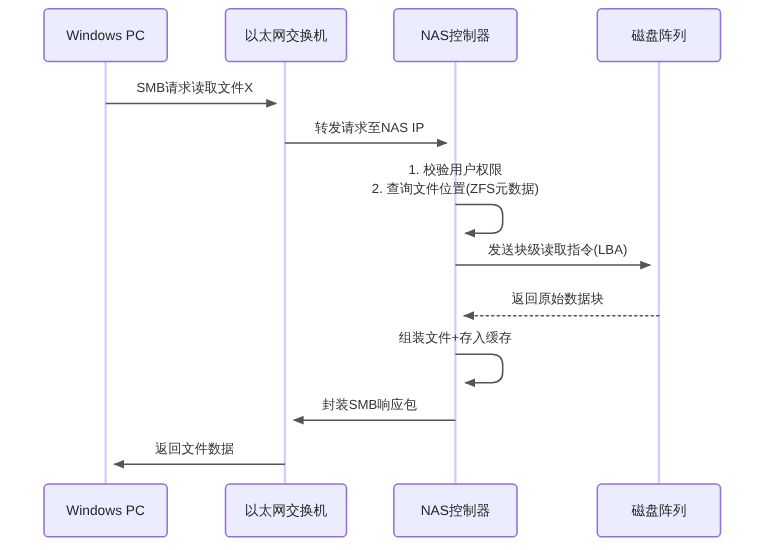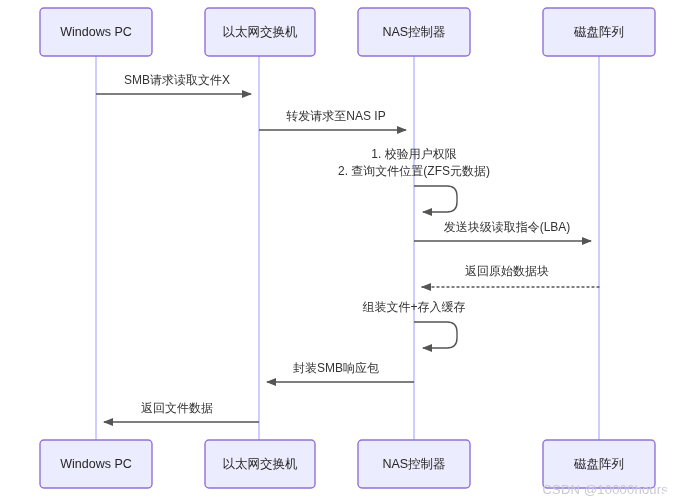--- a/index.html
+++ b/index.html
@@ -176,15 +176,14 @@
         <text class="actor-label" x="414" y="465">NAS控制器</text>
       </g>
       <g>
         <rect class="actor-box" x="543" y="440" width="112" height="48" rx="4" ry="4"></rect>
         <text class="actor-label" x="599" y="465">磁盘阵列</text>
       </g>
     </g>
 
   </svg>
 
-  <div class="watermark">CSDN @10000hours</div>
 
 </div>
 
 </body></html>

